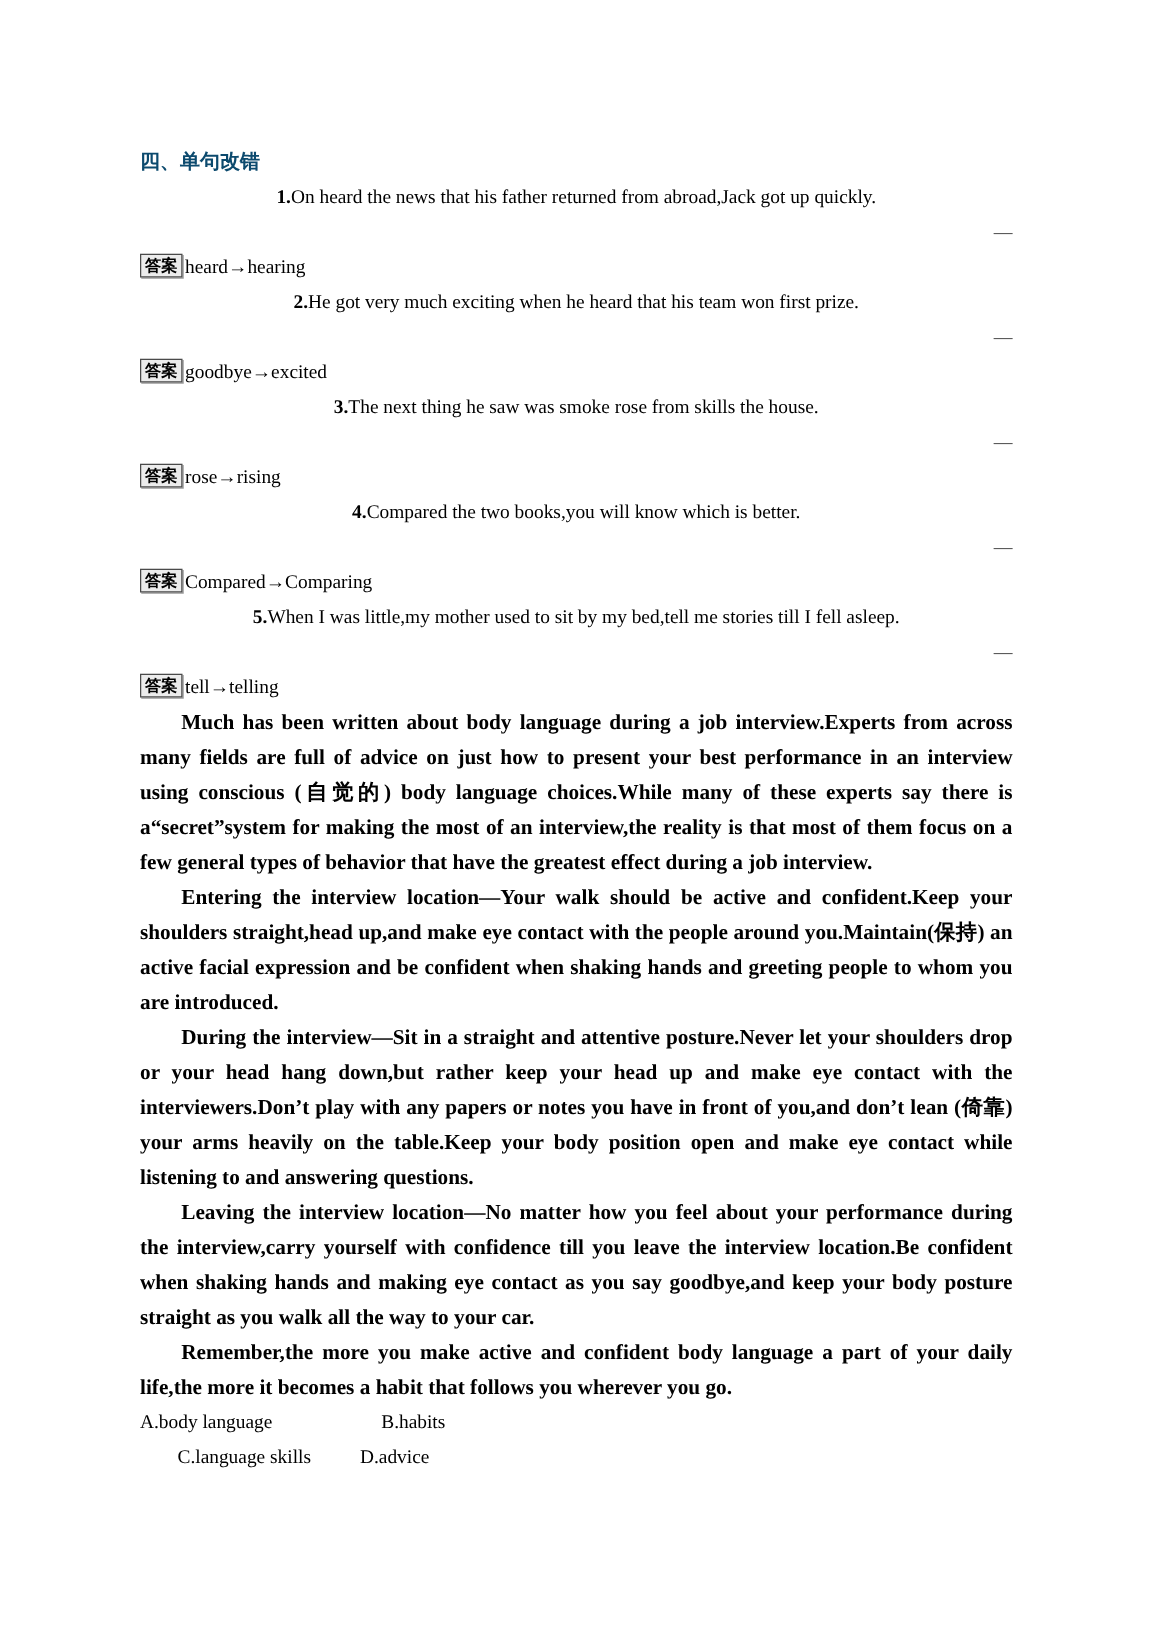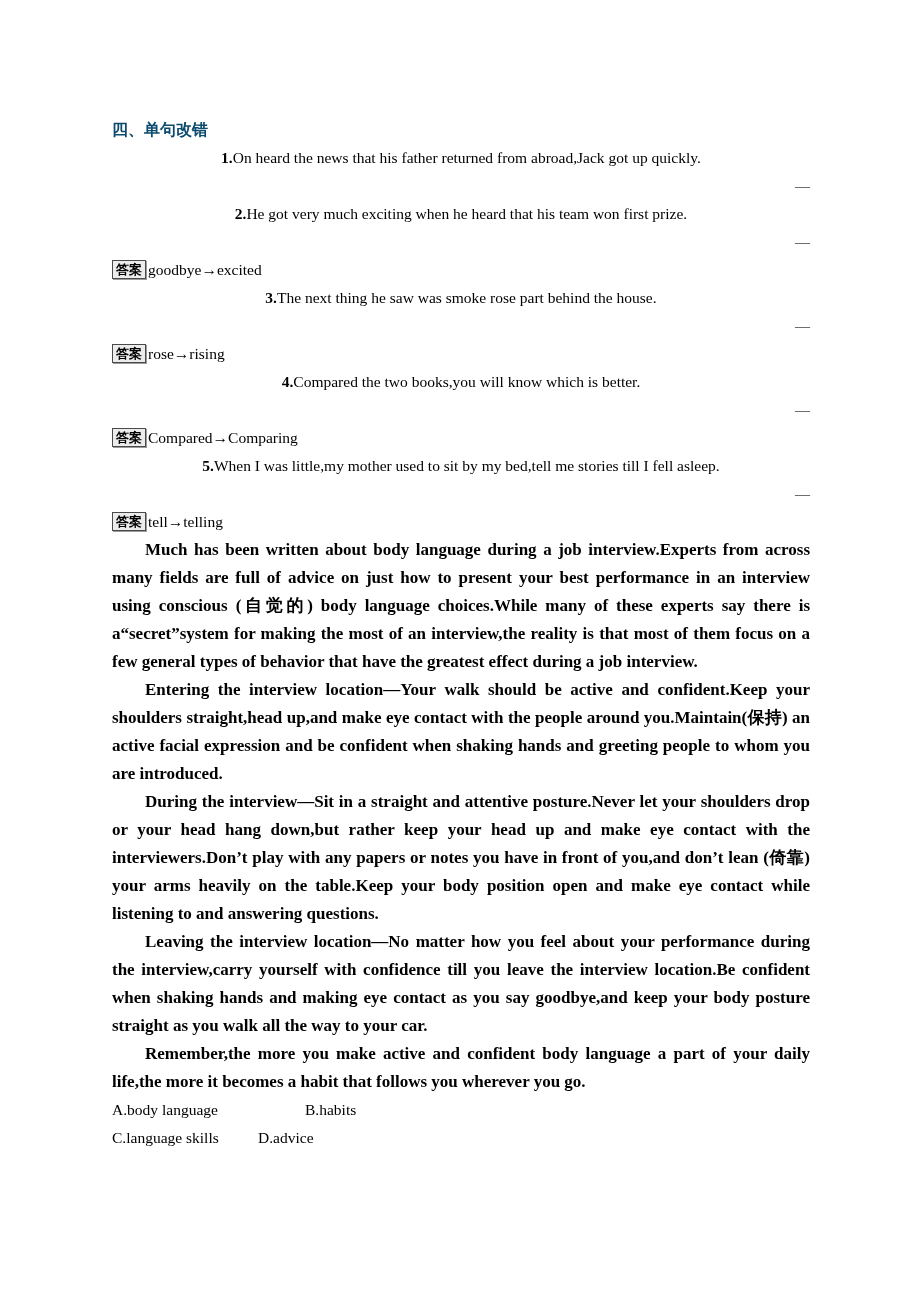--- a/index.html
+++ b/index.html
@@ -46,42 +46,43 @@
     margin: 0;
     text-align: justify;
     text-indent: 33px;
     font-size: 17px;
     line-height: 28px;
     font-weight: bold;
   }
   .opt-row { font-size: 15.5px; line-height: 28px; }
   .opt { display: inline; }
   .opt-a { display: inline-block; width: 193px; }
-  .opt-c { display: inline-block; width: 146px; }
+  .opt-c { display: inline-block; width: 146px; margin-left: 30px; }
 </style>
 </head>
 <body>
 
 <div class="page">
 
   <div class="sec-heading">四、单句改错</div>
 
   <div class="qa-block">
     <div class="q-line"><span class="num">1.</span><span>On heard the news that his father returned from abroad,Jack got up quickly.</span></div>
     <div class="dash-line"><span>—</span></div>
+    <div class="answer-line"><span class="ans-box">答案</span><span class="ans-text">heard→hearing</span></div>
   </div>
 
   <div class="qa-block">
     <div class="q-line"><span class="num">2.</span><span>He got very much exciting when he heard that his team won first prize.</span></div>
     <div class="dash-line"><span>—</span></div>
     <div class="answer-line"><span class="ans-box">答案</span><span class="ans-text">goodbye→excited</span></div>
   </div>
 
   <div class="qa-block">
-    <div class="q-line"><span class="num">3.</span><span>The next thing he saw was smoke rose part behind the house.</span></div>
+    <div class="q-line"><span class="num">3.</span><span>The next thing he saw was smoke rose from skills the house.</span></div>
     <div class="dash-line"><span>—</span></div>
     <div class="answer-line"><span class="ans-box">答案</span><span class="ans-text">rose→rising</span></div>
   </div>
 
   <div class="qa-block">
     <div class="q-line"><span class="num">4.</span><span>Compared the two books,you will know which is better.</span></div>
     <div class="dash-line"><span>—</span></div>
     <div class="answer-line"><span class="ans-box">答案</span><span class="ans-text">Compared→Comparing</span></div>
   </div>
 

